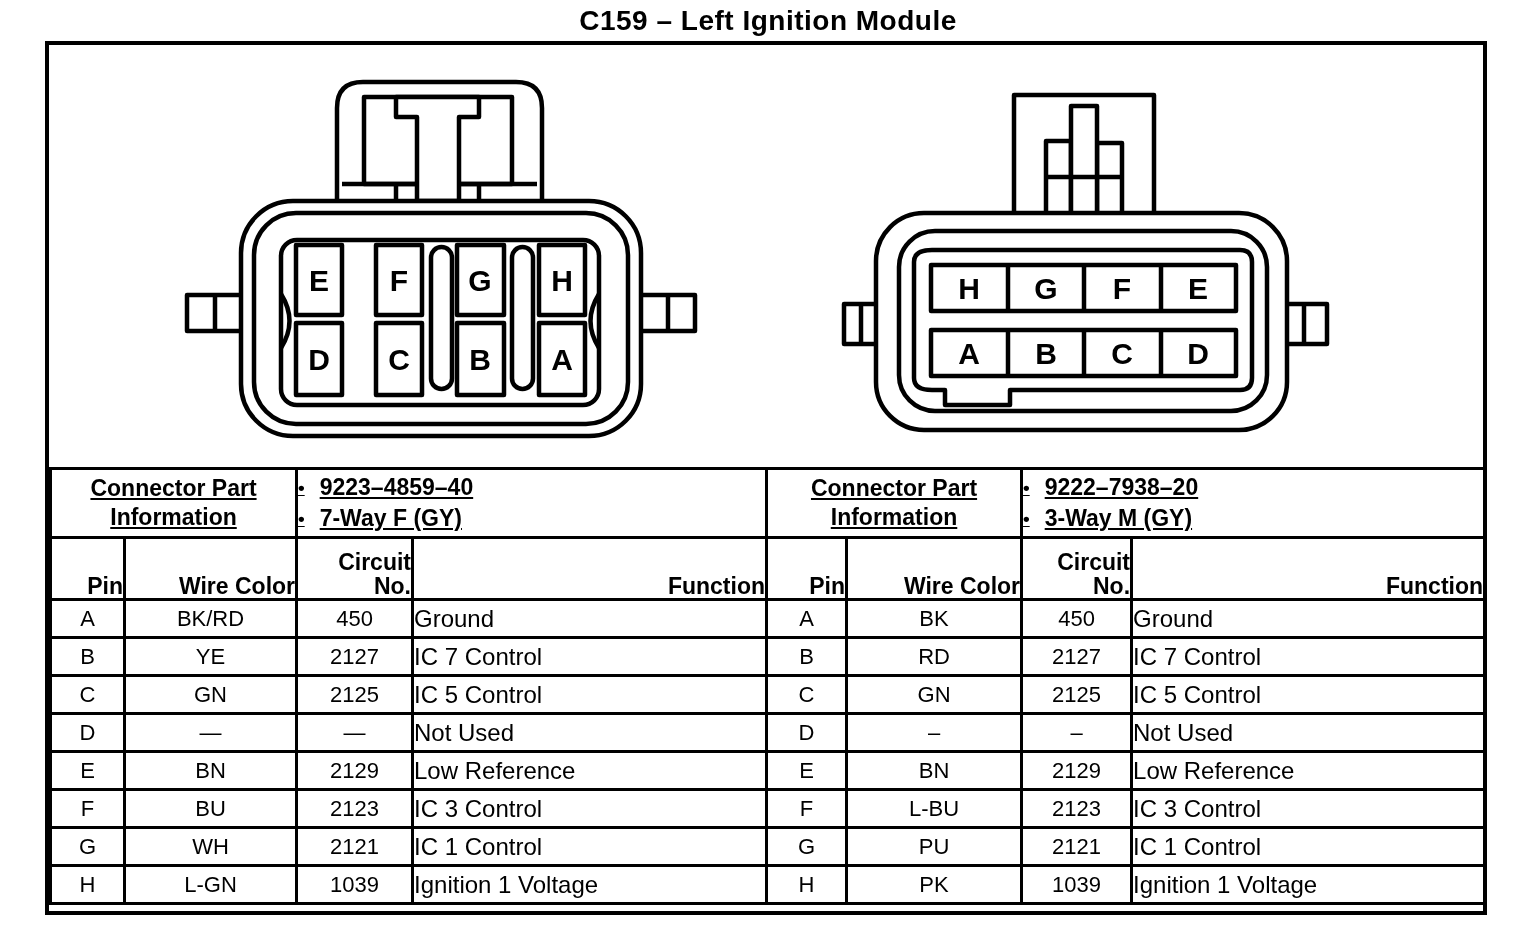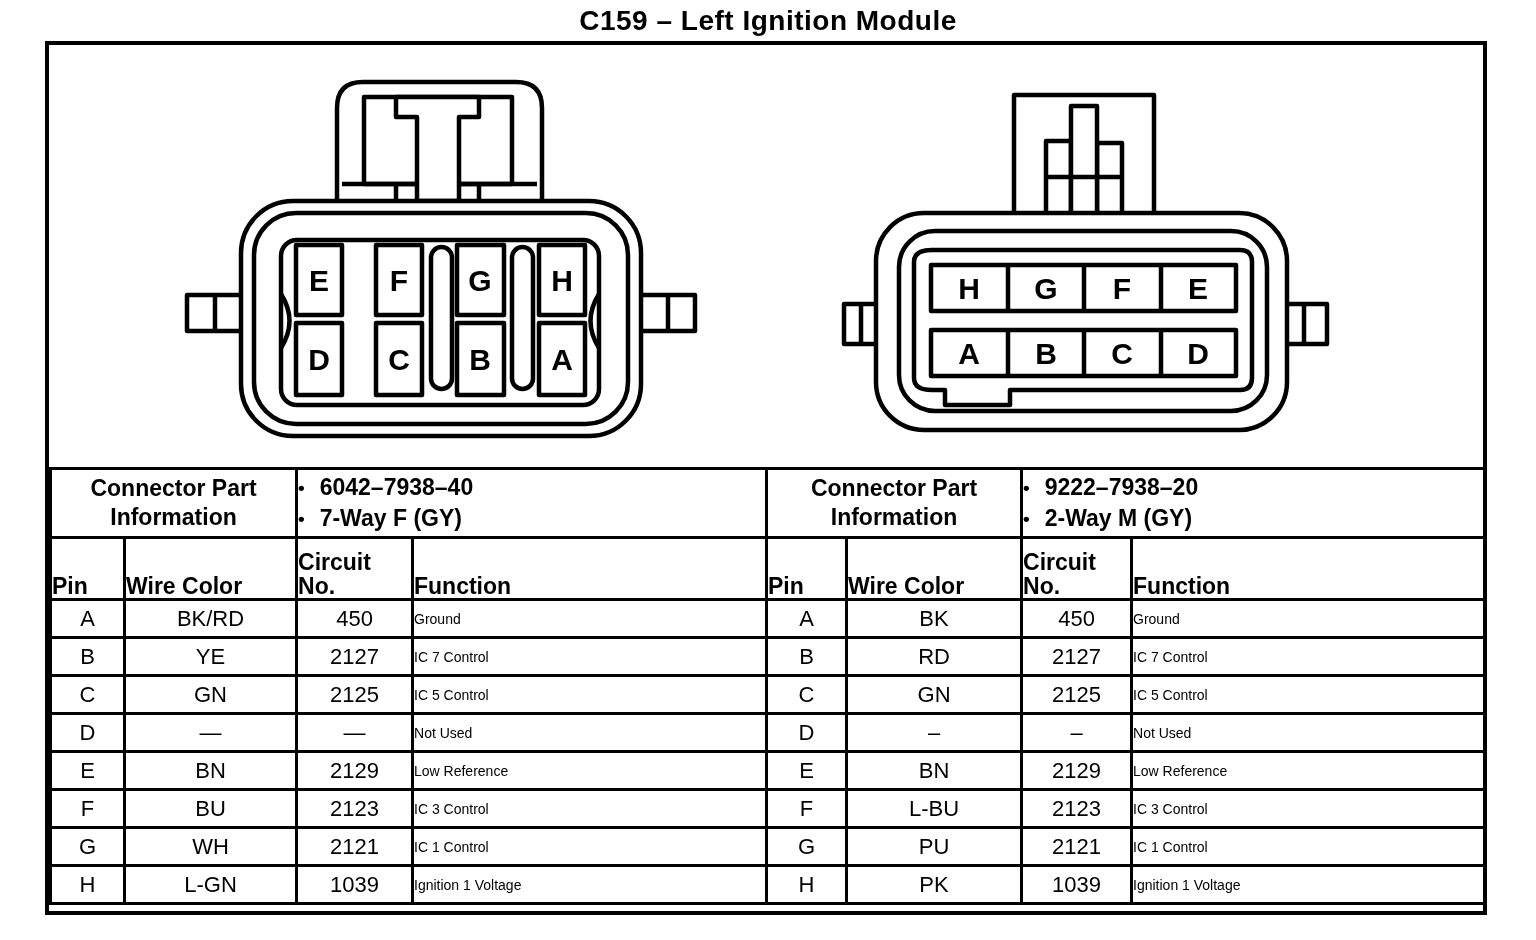--- a/index.html
+++ b/index.html
@@ -16,37 +16,37 @@
     position:absolute; left:45px; top:41px; width:1434px; height:866px;
     border:4px solid #000; overflow:hidden; background:#fff;
   }
   .drawings { display:block; width:1434px; height:422px; }
   .drawings .o, .drawings .n, .drawings line { stroke:#000; stroke-width:4.5; stroke-linejoin:round; }
   .drawings .o { fill:#fff; }
   .drawings .n { fill:none; }
   .drawings .pl { font:bold 30px "Liberation Sans","DejaVu Sans",sans-serif; fill:#000; text-anchor:middle; }
   table.pinout { border-collapse:collapse; table-layout:fixed; width:1434px; }
   table.pinout td, table.pinout th { border:3px solid #000; overflow:hidden; padding:0; }
-  tr.pinfo { height:69px; }
+  tr.pinfo { height:69px;text-decoration:underline; }
   tr.cols  { height:62px; }
   tr.data  { height:38px; }
   .pi-label {
     text-align:center; vertical-align:middle;
     font-weight:bold; font-size:23px; line-height:1.25;
     padding:0 18px;
   }
   .pi-bullets { vertical-align:middle; font-weight:bold; font-size:23px; padding-left:42px; }
   .bullet-line { display:flex; align-items:center; gap:15px; margin:4px 0; }
   .bullet { font-size:19px; line-height:1; }
   th {
-    font-weight:bold; font-size:23px; text-align:left;
+    font-weight:bold; font-size:23px; text-align:right;
     vertical-align:bottom; padding-bottom:7px; line-height:1.05;
   }
   td.c { text-align:center; vertical-align:middle; font-size:22px; }
-  td.f { text-align:left;  vertical-align:middle; font-size:14px; padding-left:10px; }
+  td.f { text-align:left;  vertical-align:middle; font-size:24px; padding-left:10px; }
 </style>
 </head>
 <body>
 
 <div class="page">
   <div class="title">C159 – Left Ignition Module</div>
 
   <div class="frame">
 
     <svg class="drawings" viewBox="45 47 1434 422">
@@ -129,36 +129,36 @@
           <col style="width:175px">
           <col style="width:110px">
           <col style="width:353px">
       </colgroup>
       <tbody>
           <tr class="pinfo">
         <td class="pi-label" colspan="2">Connector Part Information</td>
         <td class="pi-bullets" colspan="2">
           <div class="bullet-line">
                 <span class="bullet">•</span>
-                <span>6042–7938–40</span>
+                <span>9223–4859–40</span>
               </div>
           <div class="bullet-line">
                 <span class="bullet">•</span>
                 <span>7-Way F (GY)</span>
               </div>
         </td>
         <td class="pi-label" colspan="2">Connector Part Information</td>
         <td class="pi-bullets" colspan="2">
           <div class="bullet-line">
                 <span class="bullet">•</span>
                 <span>9222–7938–20</span>
               </div>
           <div class="bullet-line">
                 <span class="bullet">•</span>
-                <span>2-Way M (GY)</span>
+                <span>3-Way M (GY)</span>
               </div>
         </td>
       </tr>
       <tr class="cols">
         <th>Pin</th>
         <th>Wire Color</th>
         <th>Circuit No.</th>
         <th>Function</th>
         <th>Pin</th>
         <th>Wire Color</th>

